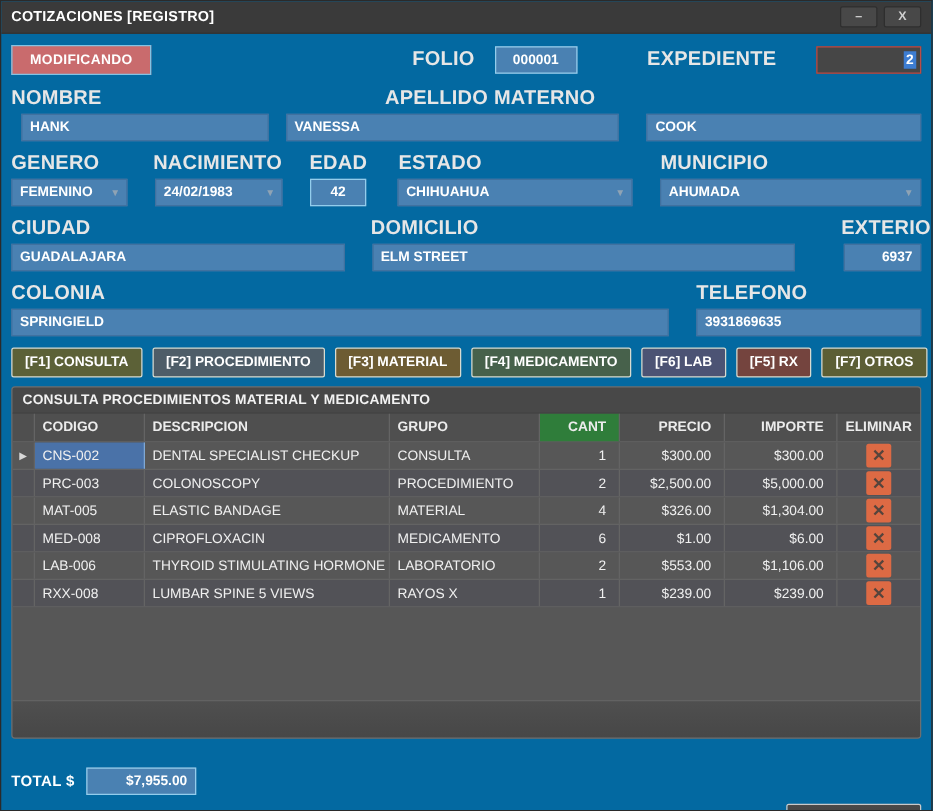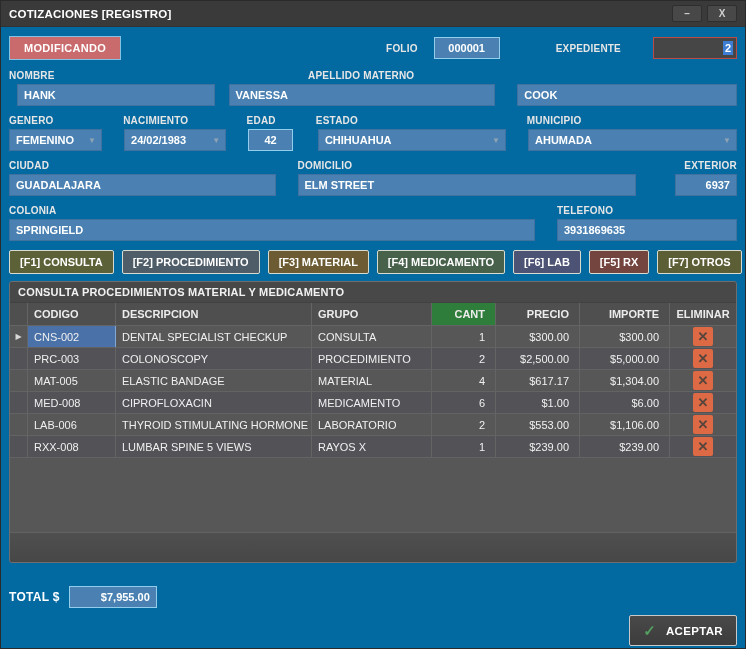--- a/index.html
+++ b/index.html
@@ -22,21 +22,21 @@
     border-radius: 2px; color: #cfcfcf; font-size: 10px; font-weight: 700;
     display: flex; align-items: center; justify-content: center; cursor: default;
   }
   
   .content { flex: 1; padding: 0 8px; display: flex; flex-direction: column; }
   .toprow { margin-top: 8px; height: 26px; display: flex; align-items: center; }
   .btn-mode {
     background: #c96b6d; border: 1px solid #82c3e4; color: #fff;
     font-size: 11px; font-weight: 700; padding: 5px 14px; letter-spacing:.3px;
   }
-  .lbl { color: #e6e6e6; font-size: 10px; font-weight: 700; letter-spacing: .2px; }
+  .lbl { color: #e6e6e6; font-size: 16px; font-weight: 700; letter-spacing: .2px; }
   .field {
     background: #4a81b2; border: 1px solid #40719f; color: #fff;
     font-size: 11px; font-weight: 700; height: 22px;
     display: flex; align-items: center; padding: 0 6px;
     white-space: nowrap; overflow: hidden;
   }
   .field.light { border: 1px solid #93cdec; }
   .field.center { justify-content: center; text-align: center; }
   .field.right { justify-content: flex-end; }
   .folio-field { width: 66px; }
@@ -251,21 +251,21 @@
             <span class="x-btn">✕</span>
           </div>
       </div>
 
       <div class="grow">
         <div class="gcell c-ind"></div>
         <div class="gcell c-cod">MAT-005</div>
         <div class="gcell c-desc">ELASTIC BANDAGE</div>
         <div class="gcell c-grp">MATERIAL</div>
         <div class="gcell c-cant">4</div>
-        <div class="gcell c-pre">$617.17</div>
+        <div class="gcell c-pre">$326.00</div>
         <div class="gcell c-imp">$1,304.00</div>
         <div class="gcell c-del">
             <span class="x-btn">✕</span>
           </div>
       </div>
 
       <div class="grow">
         <div class="gcell c-ind"></div>
         <div class="gcell c-cod">MED-008</div>
         <div class="gcell c-desc">CIPROFLOXACIN</div>

